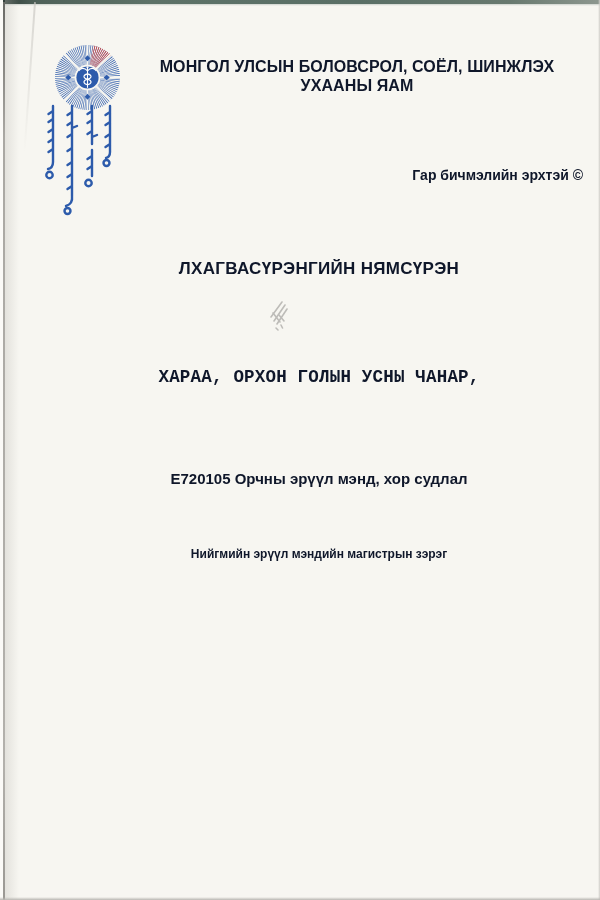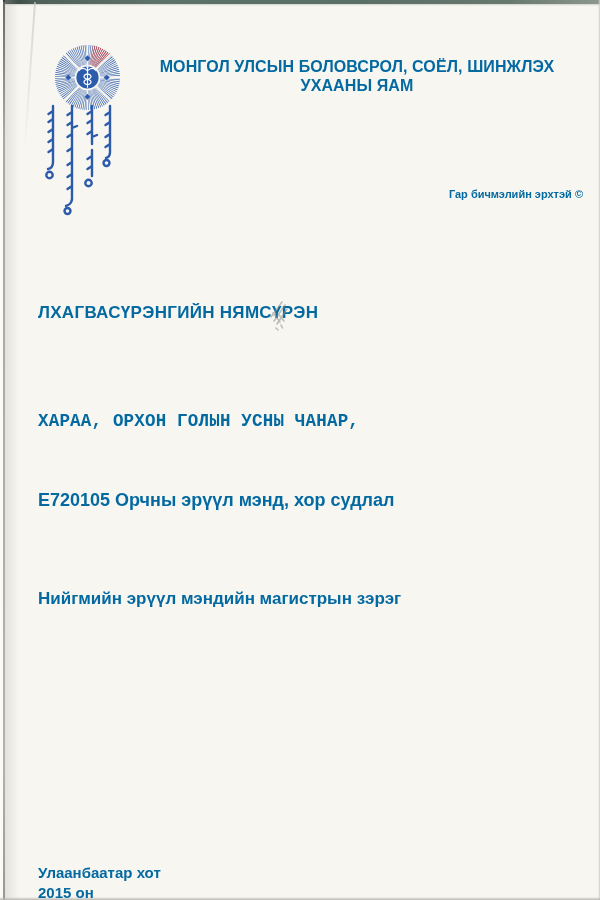--- a/index.html
+++ b/index.html
@@ -26,35 +26,34 @@
     background:linear-gradient(#c9c7c2,rgba(201,199,194,0));
     transform:rotate(4deg);transform-origin:top left;opacity:.7;
   }
   
   .emblem{position:absolute;left:51px;top:41px;width:73px;height:73px;}
   .emblem svg{width:100%;height:100%;display:block;}
   
   .mongol-script{position:absolute;left:44px;top:104px;width:72px;height:112px;}
   .mongol-script svg{width:100%;height:100%;display:block;}
   
-  .ink{color:#0369a1;font-weight:bold;}
+  .ink{color:#0f172a;font-weight:bold;}
   .header-block{
     position:absolute;left:128px;top:57px;width:458px;
     text-align:center;font-size:16px;line-height:19px;letter-spacing:.1px;
   }
   .manuscript{
     position:absolute;right:17px;top:167px;
-    font-size:11px;
-    margin-top:21px;
+    font-size:14px;
   }
-  .center-col{position:absolute;left:38px;width:562px;margin-top:44px;}
+  .center-col{position:absolute;left:38px;width:562px;text-align:center;}
   .author-block{top:259px;font-size:17px;letter-spacing:.3px;}
   .title-block{top:366px;font-size:17.5px;line-height:23px;letter-spacing:.2px;font-family:Liberation Mono, monospace;}
-  .program-block{top:446px;font-size:18px;}
-  .degree-block{top:545px;font-size:17px;line-height:19.5px;}
+  .program-block{top:470px;font-size:15px;}
+  .degree-block{top:545px;font-size:12px;line-height:19.5px;}
   .imprint-block{top:819px;font-size:15px;line-height:20px;}
   
   .smudge{position:absolute;left:263px;top:295px;width:34px;height:38px;opacity:.55;}
   .smudge svg{width:100%;height:100%;display:block;}
 </style>
 </head>
 <body>
 
 <div class="page">
 
@@ -152,18 +151,14 @@
   <div class="center-col title-block ink">
     <div>ХАРАА, ОРХОН ГОЛЫН УСНЫ ЧАНАР,</div>
   </div>
 
   <div class="center-col program-block ink">Е720105 Орчны эрүүл мэнд, хор судлал</div>
 
   <div class="center-col degree-block ink">
     <div>Нийгмийн эрүүл мэндийн магистрын зэрэг</div>
   </div>
 
-  <div class="center-col imprint-block ink">
-    <div>Улаанбаатар хот</div>
-    <div>2015 он</div>
-  </div>
 
 </div>
 
 </body></html>

